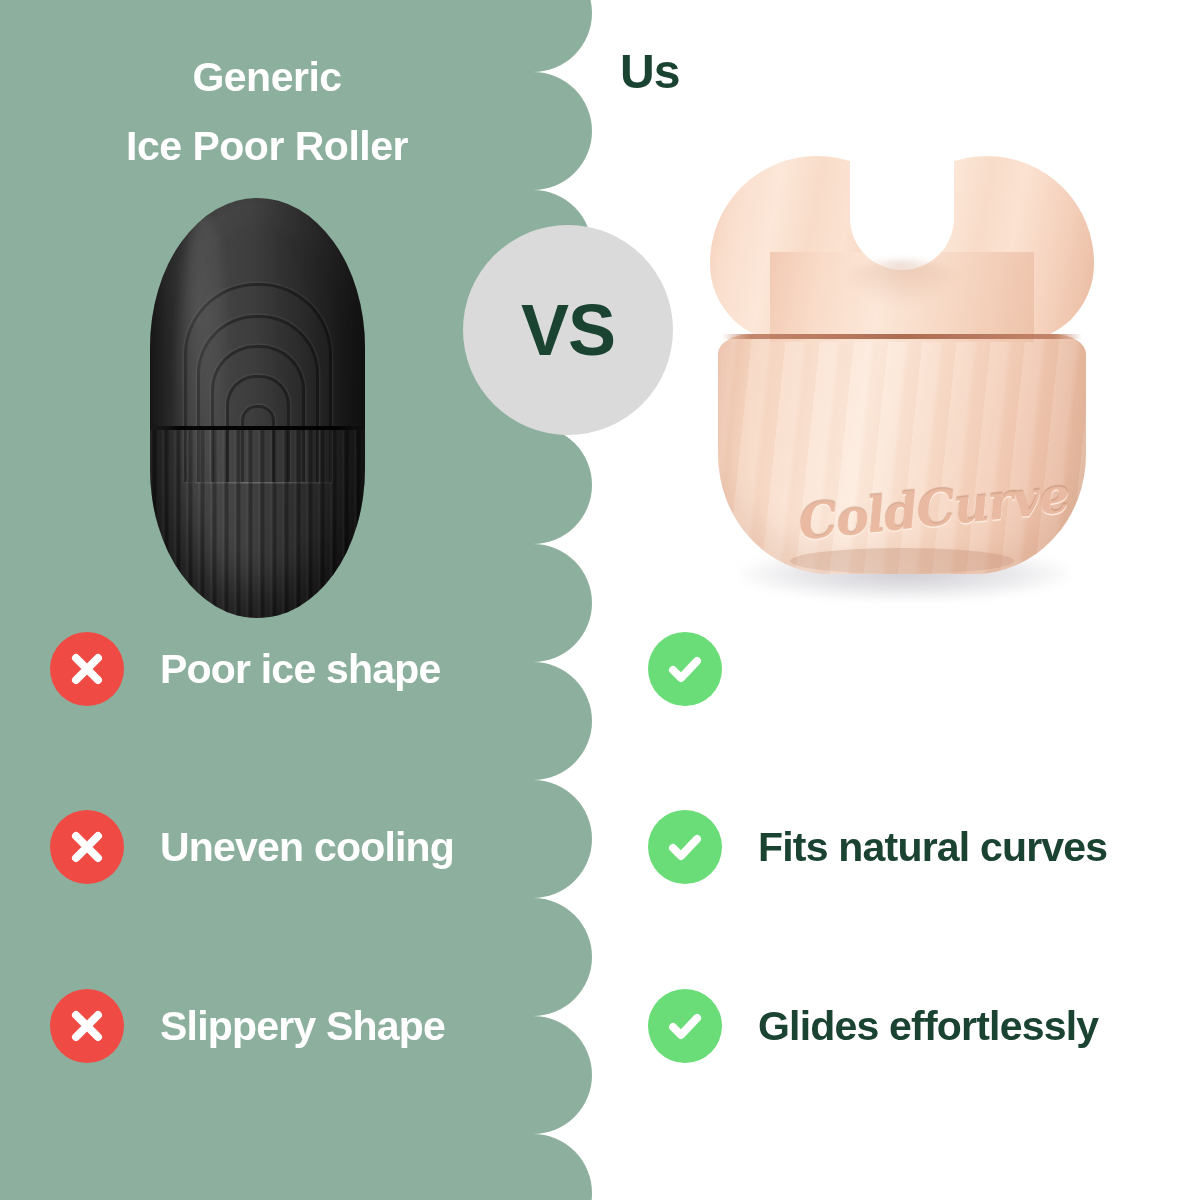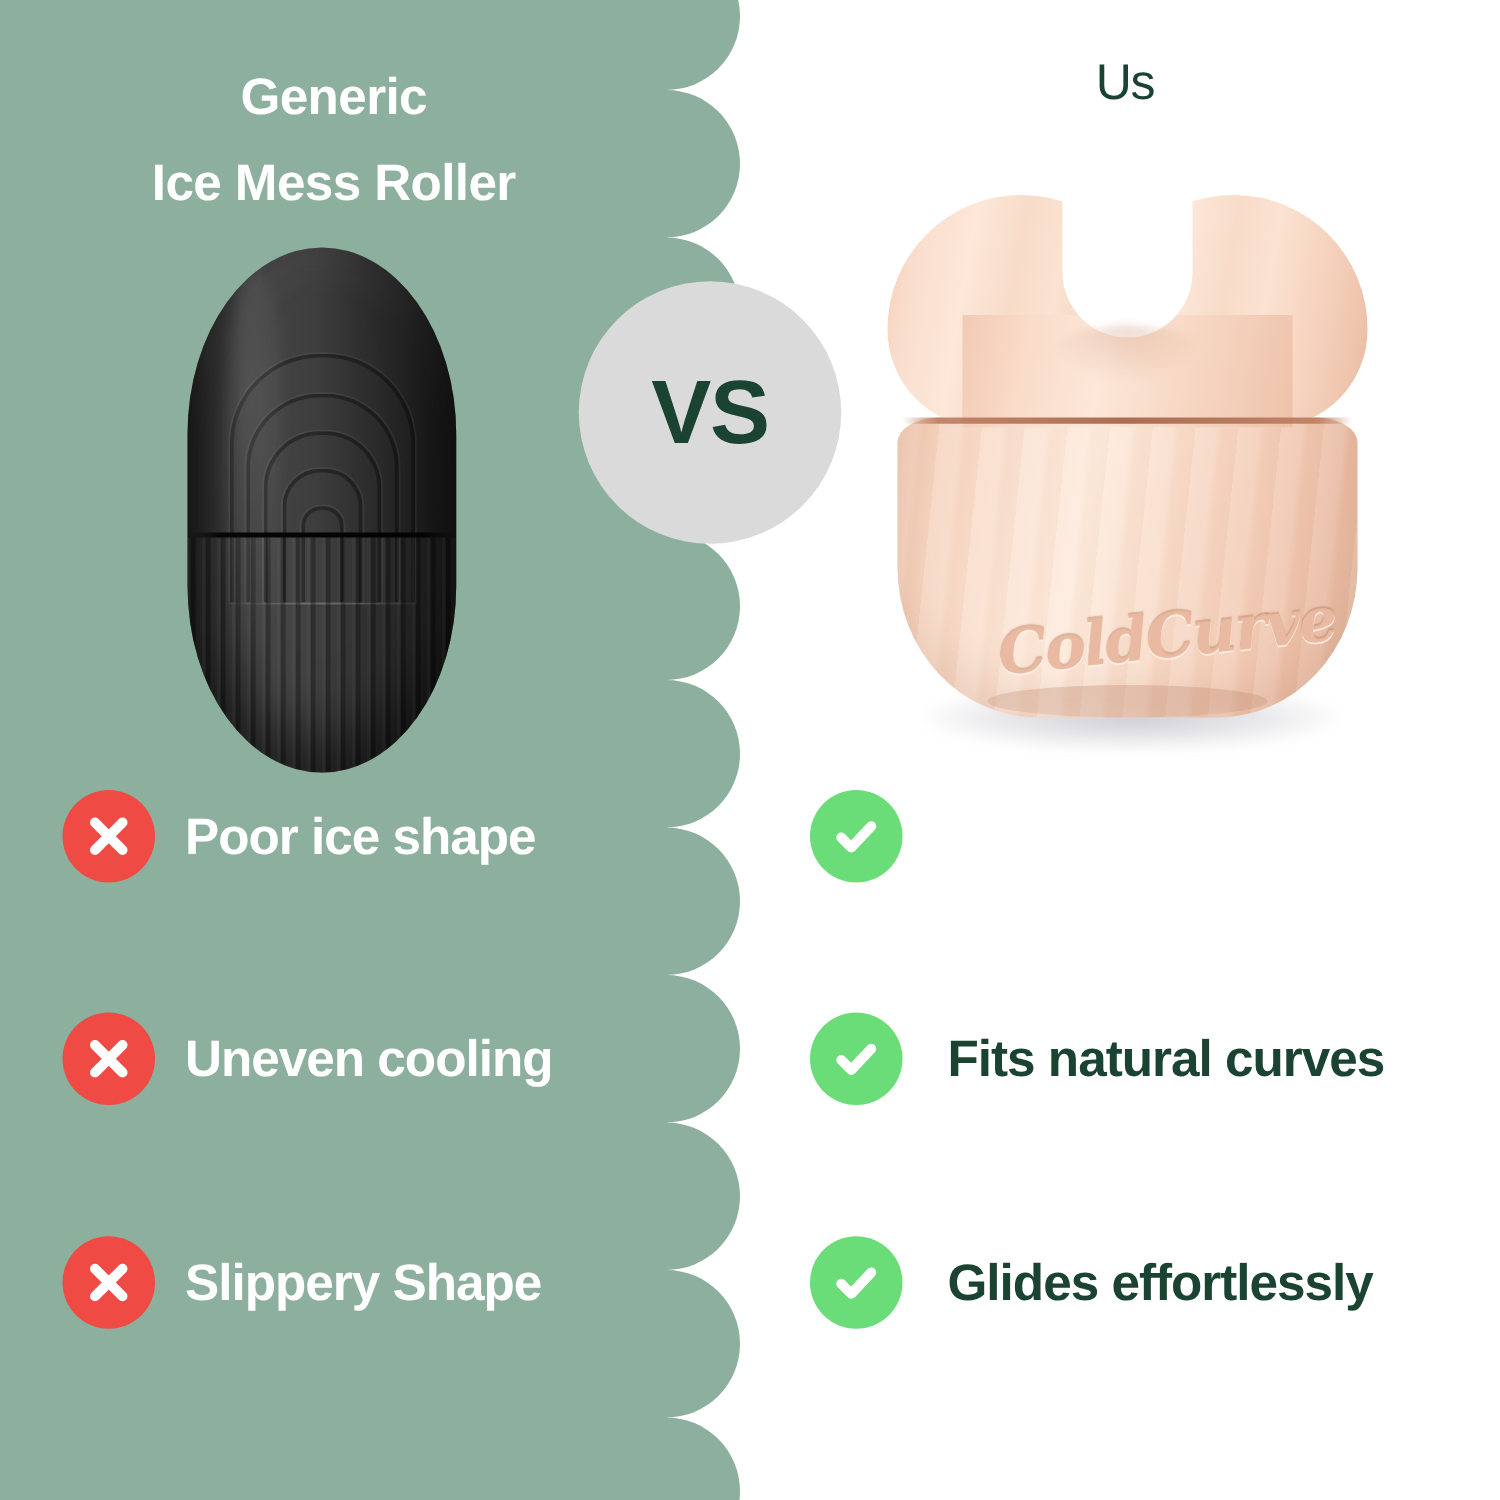--- a/index.html
+++ b/index.html
@@ -61,24 +61,23 @@
   }
   .head-left .line1 { font-size: 41px; display: block; margin-top: 12px; }
   .head-left .line2 { font-size: 41px; display: block; margin-top: 14px; }
 
   .head-right {
     position: absolute;
     left: 620px;
     top: 44px;
     width: 560px;
     z-index: 5;
-    text-align: center;
     color: var(--darkgreen);
-    font-weight: normal;
-    font-size: 40px;
+    font-weight: bold;
+    font-size: 48px;
     letter-spacing: -1px;
   }
 
   
   .vs-badge {
     position: absolute;
     left: 463px;
     top: 225px;
     width: 210px;
     height: 210px;
@@ -328,21 +327,21 @@
   .badge-icon.cross { background: var(--red); }
   .badge-icon.check { background: var(--green); }
   .badge-icon svg { display: block; }
 
   .feature-label {
     font-weight: bold;
     font-size: 41px;
     letter-spacing: -0.8px;
     white-space: nowrap;
   }
-  .side-left  .feature-label { color: #ffffff; margin-left: 24px; }
+  .side-left  .feature-label { color: #ffffff; margin-left: 36px; }
   .side-right .feature-label { color: var(--darkgreen); margin-left: 36px; }
 
   :root {
     --sage: #8DAF9E;
     --darkgreen: #1B4332;
     --graybadge: #DADADA;
     --red: #F04A44;
     --green: #6BDD78;
   }
 </style>
@@ -361,21 +360,21 @@
     <div class="scallop" style="top:544px"></div>
     <div class="scallop" style="top:662px"></div>
     <div class="scallop" style="top:780px"></div>
     <div class="scallop" style="top:898px"></div>
     <div class="scallop" style="top:1016px"></div>
     <div class="scallop" style="top:1134px"></div>
   </div>
 
   <div class="head-left">
     <span class="line1">Generic</span>
-    <span class="line2">Ice Mess Roller</span>
+    <span class="line2">Ice Poor Roller</span>
   </div>
 
   <div class="head-right">Us</div>
 
   <div class="roller-wrap">
     <div class="roller-body">
       <div class="roller-arch">
         <i style="width:28px;height:74px;border-radius:16px 16px 0 0"></i>
         <i style="width:58px;height:104px;border-radius:30px 30px 0 0"></i>
         <i style="width:88px;height:134px;border-radius:45px 45px 0 0"></i>

